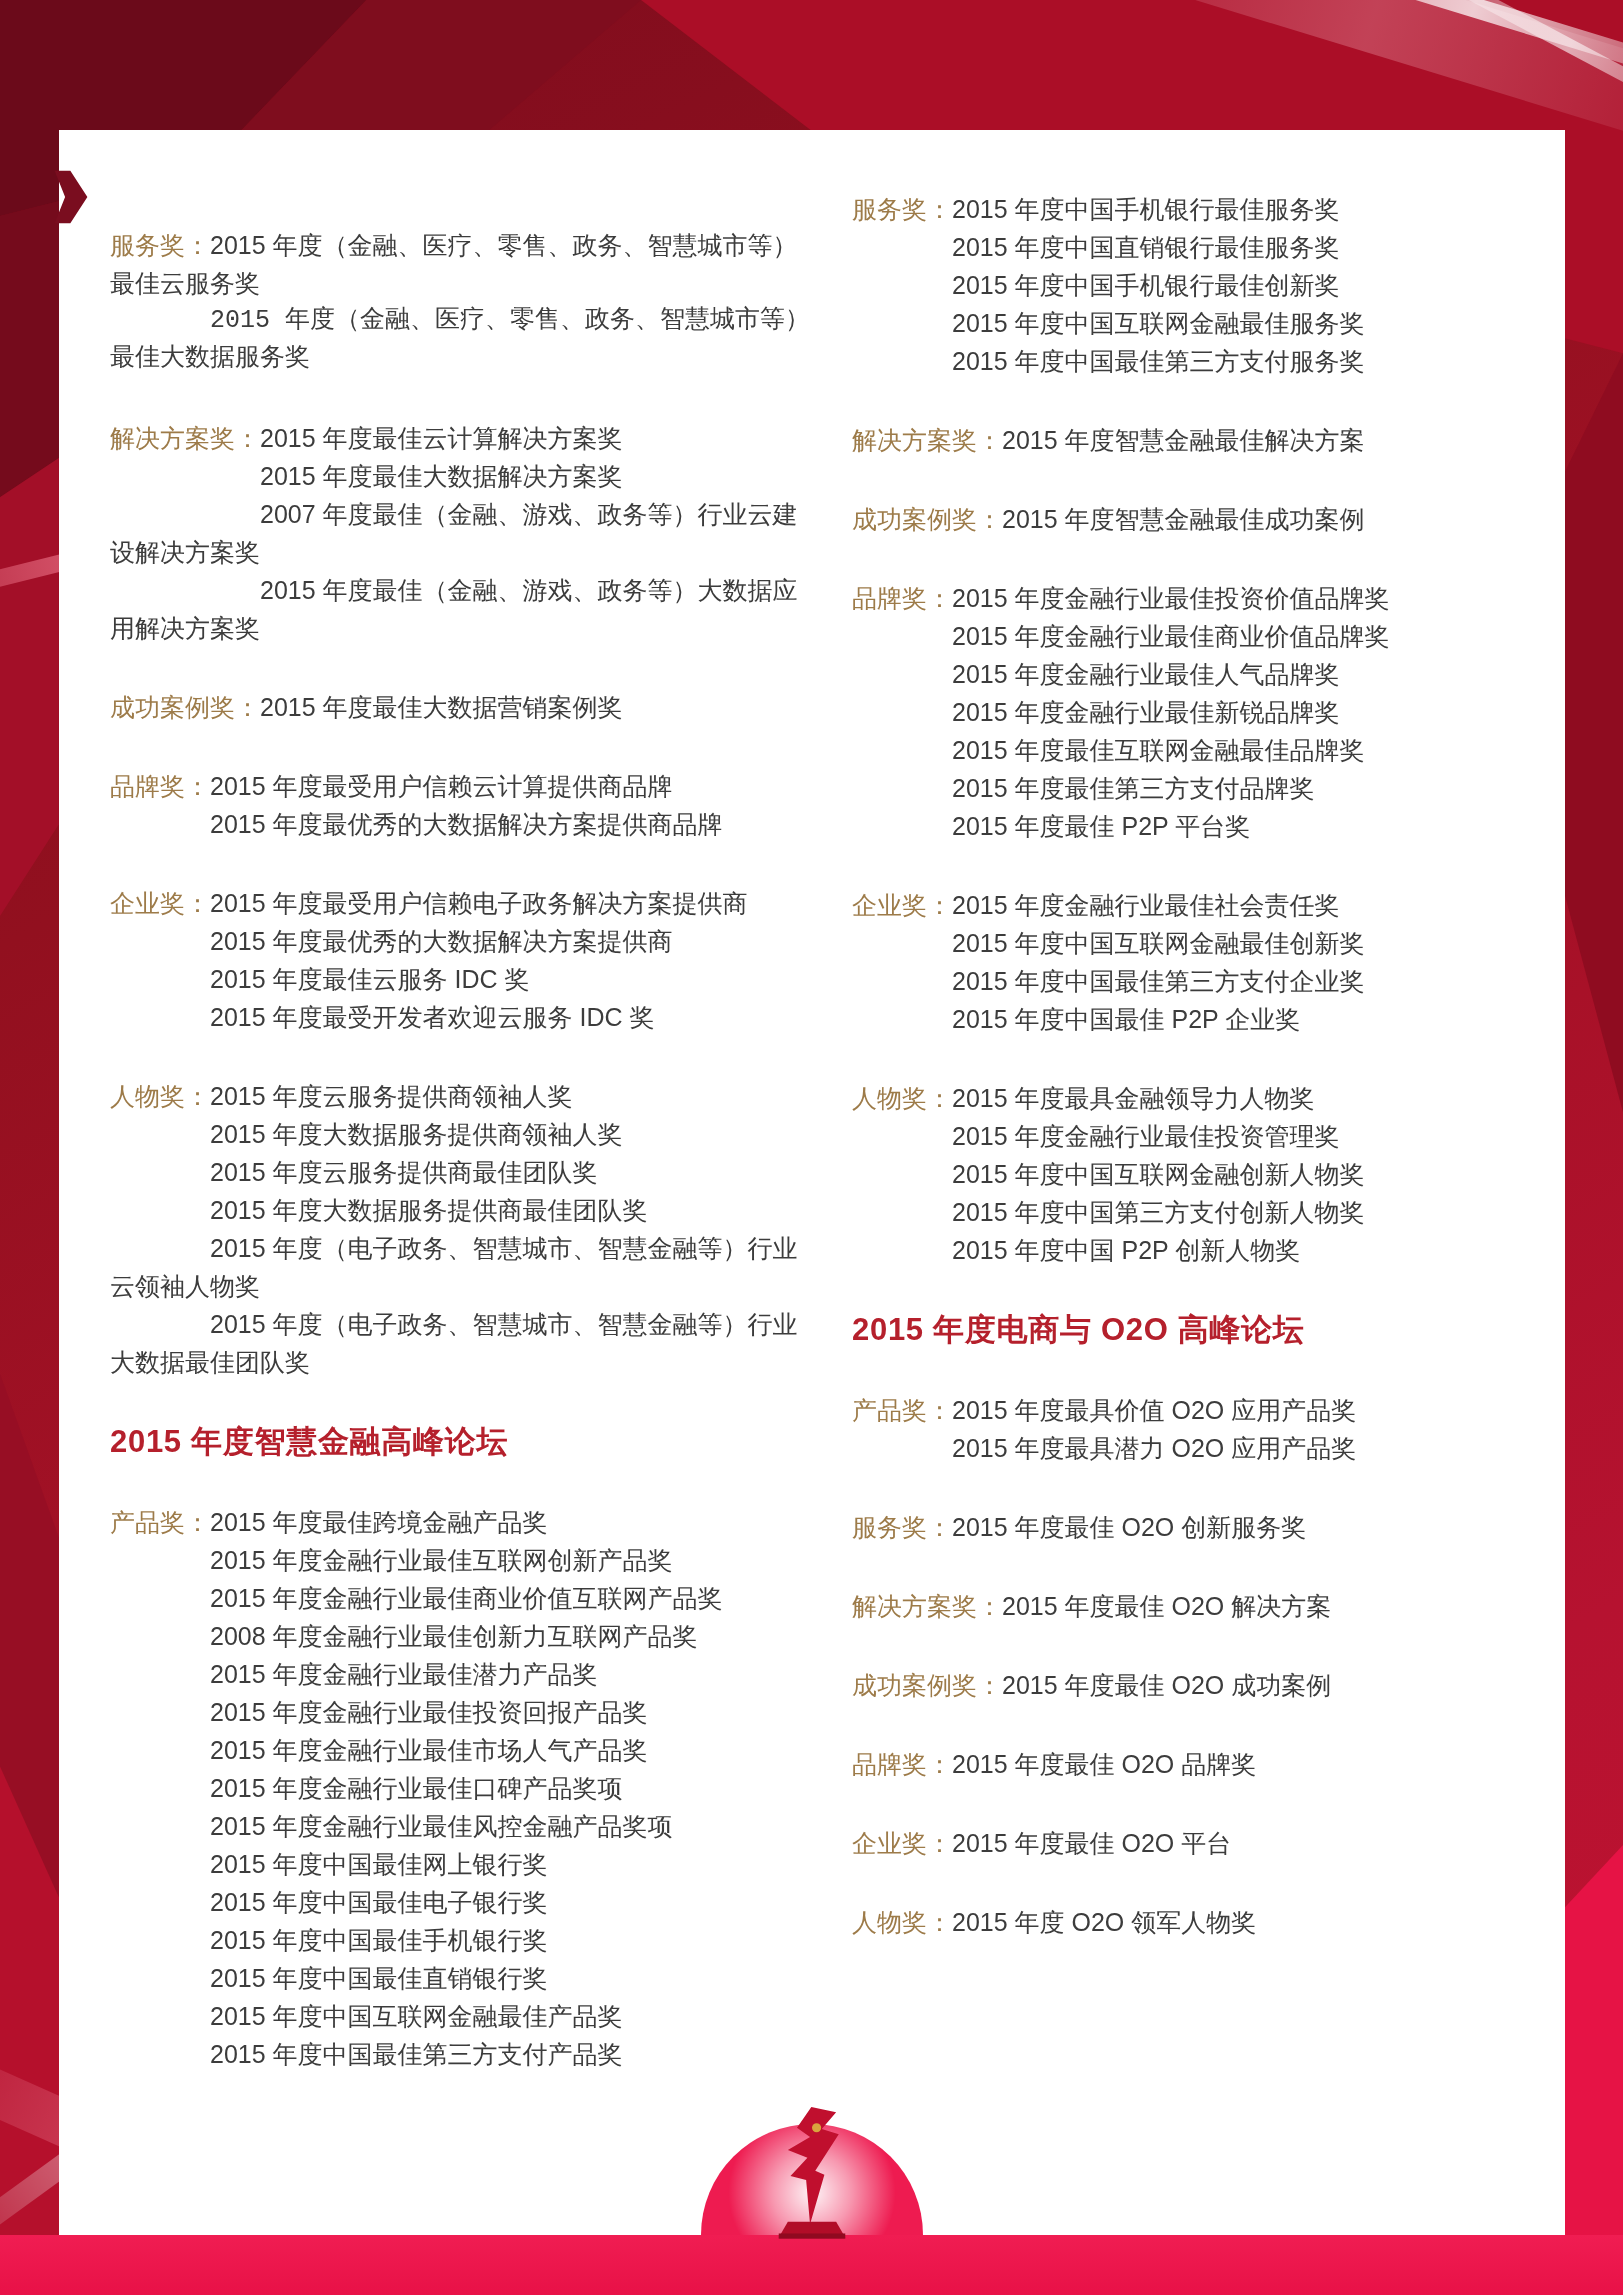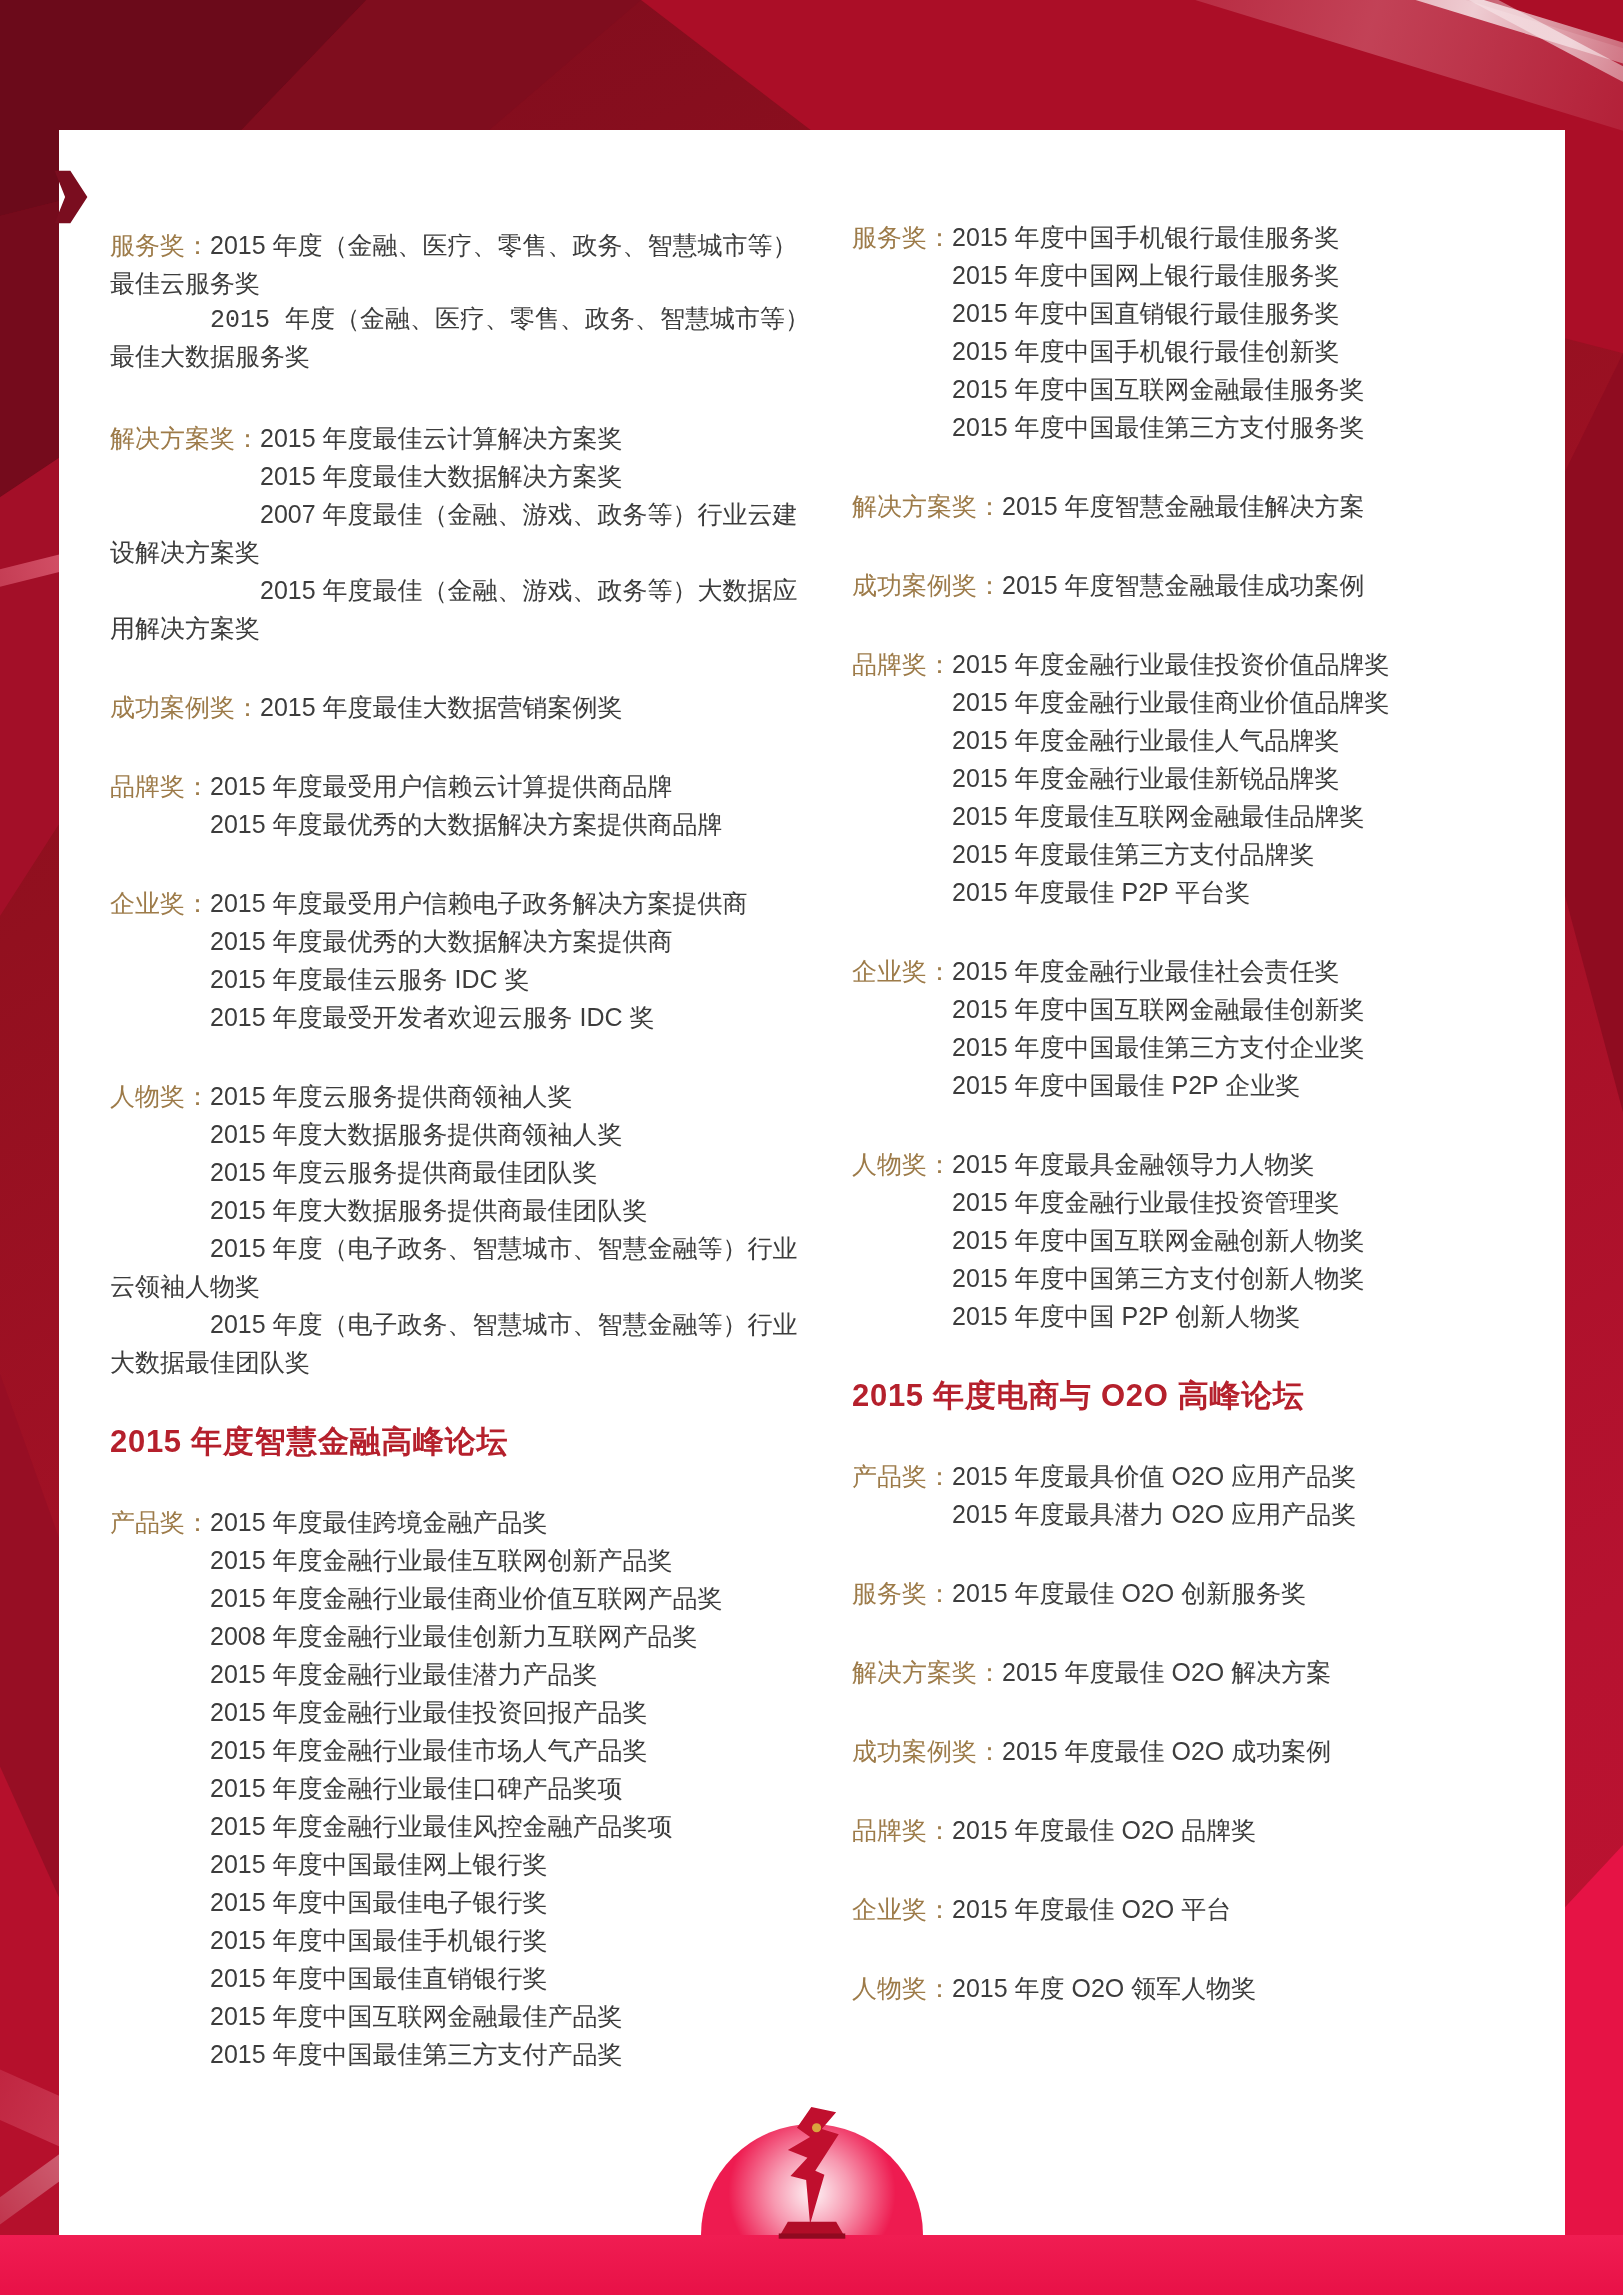--- a/index.html
+++ b/index.html
@@ -10,21 +10,21 @@
   }
   .bg-svg{position:absolute;left:0;top:0;width:1623px;height:2295px;z-index:0;}
   .streak{position:absolute;pointer-events:none;z-index:0;}
   .card{
     position:absolute;left:59px;top:130px;width:1506px;height:2106px;
     background:#ffffff;z-index:1;
   }
   .corner-arrow{position:absolute;left:52px;top:168px;z-index:3;}
   .col{position:absolute;color:#3c3c3c;font-size:25px;line-height:38px;z-index:2;}
   .col-left{left:110px;top:226px;width:700px;}
-  .col-right{left:852px;top:190px;width:658px;margin-top:28px;}
+  .col-right{left:852px;top:190px;width:658px;}
   .award-block{margin:0 0 41px 0;}
   .award-item{margin:0;}
   .award-label{color:#9d7b49;}
   .section-heading{
     color:#b5202c;font-size:31px;line-height:38px;font-weight:700;
     margin:42px 0 42px 0;letter-spacing:0.7px;
   }
   .bottom-band{
     position:absolute;left:0;bottom:0;width:1623px;height:60px;z-index:2;
     background:linear-gradient(180deg,#f01d52 0%,#e81147 100%);
@@ -111,21 +111,20 @@
       <div class="award-item" style="text-indent: 4em;">2015 年度中国最佳电子银行奖</div>
       <div class="award-item" style="text-indent: 4em;">2015 年度中国最佳手机银行奖</div>
       <div class="award-item" style="text-indent: 4em;">2015 年度中国最佳直销银行奖</div>
       <div class="award-item" style="text-indent: 4em;">2015 年度中国互联网金融最佳产品奖</div>
       <div class="award-item" style="text-indent: 4em;">2015 年度中国最佳第三方支付产品奖</div>
     </div>
   </div>
 <div class="col col-right">
     <div class="award-block">
       <div class="award-item"><span class="award-label">服务奖：</span>2015 年度中国手机银行最佳服务奖</div>
-      <div class="award-item" style="text-indent: 4em;">2015 年度中国网上银行最佳服务奖</div>
       <div class="award-item" style="text-indent: 4em;">2015 年度中国直销银行最佳服务奖</div>
       <div class="award-item" style="text-indent: 4em;">2015 年度中国手机银行最佳创新奖</div>
       <div class="award-item" style="text-indent: 4em;">2015 年度中国互联网金融最佳服务奖</div>
       <div class="award-item" style="text-indent: 4em;">2015 年度中国最佳第三方支付服务奖</div>
     </div>
     <div class="award-block">
       <div class="award-item"><span class="award-label">解决方案奖：</span>2015 年度智慧金融最佳解决方案</div>
     </div>
     <div class="award-block">
       <div class="award-item"><span class="award-label">成功案例奖：</span>2015 年度智慧金融最佳成功案例</div>

